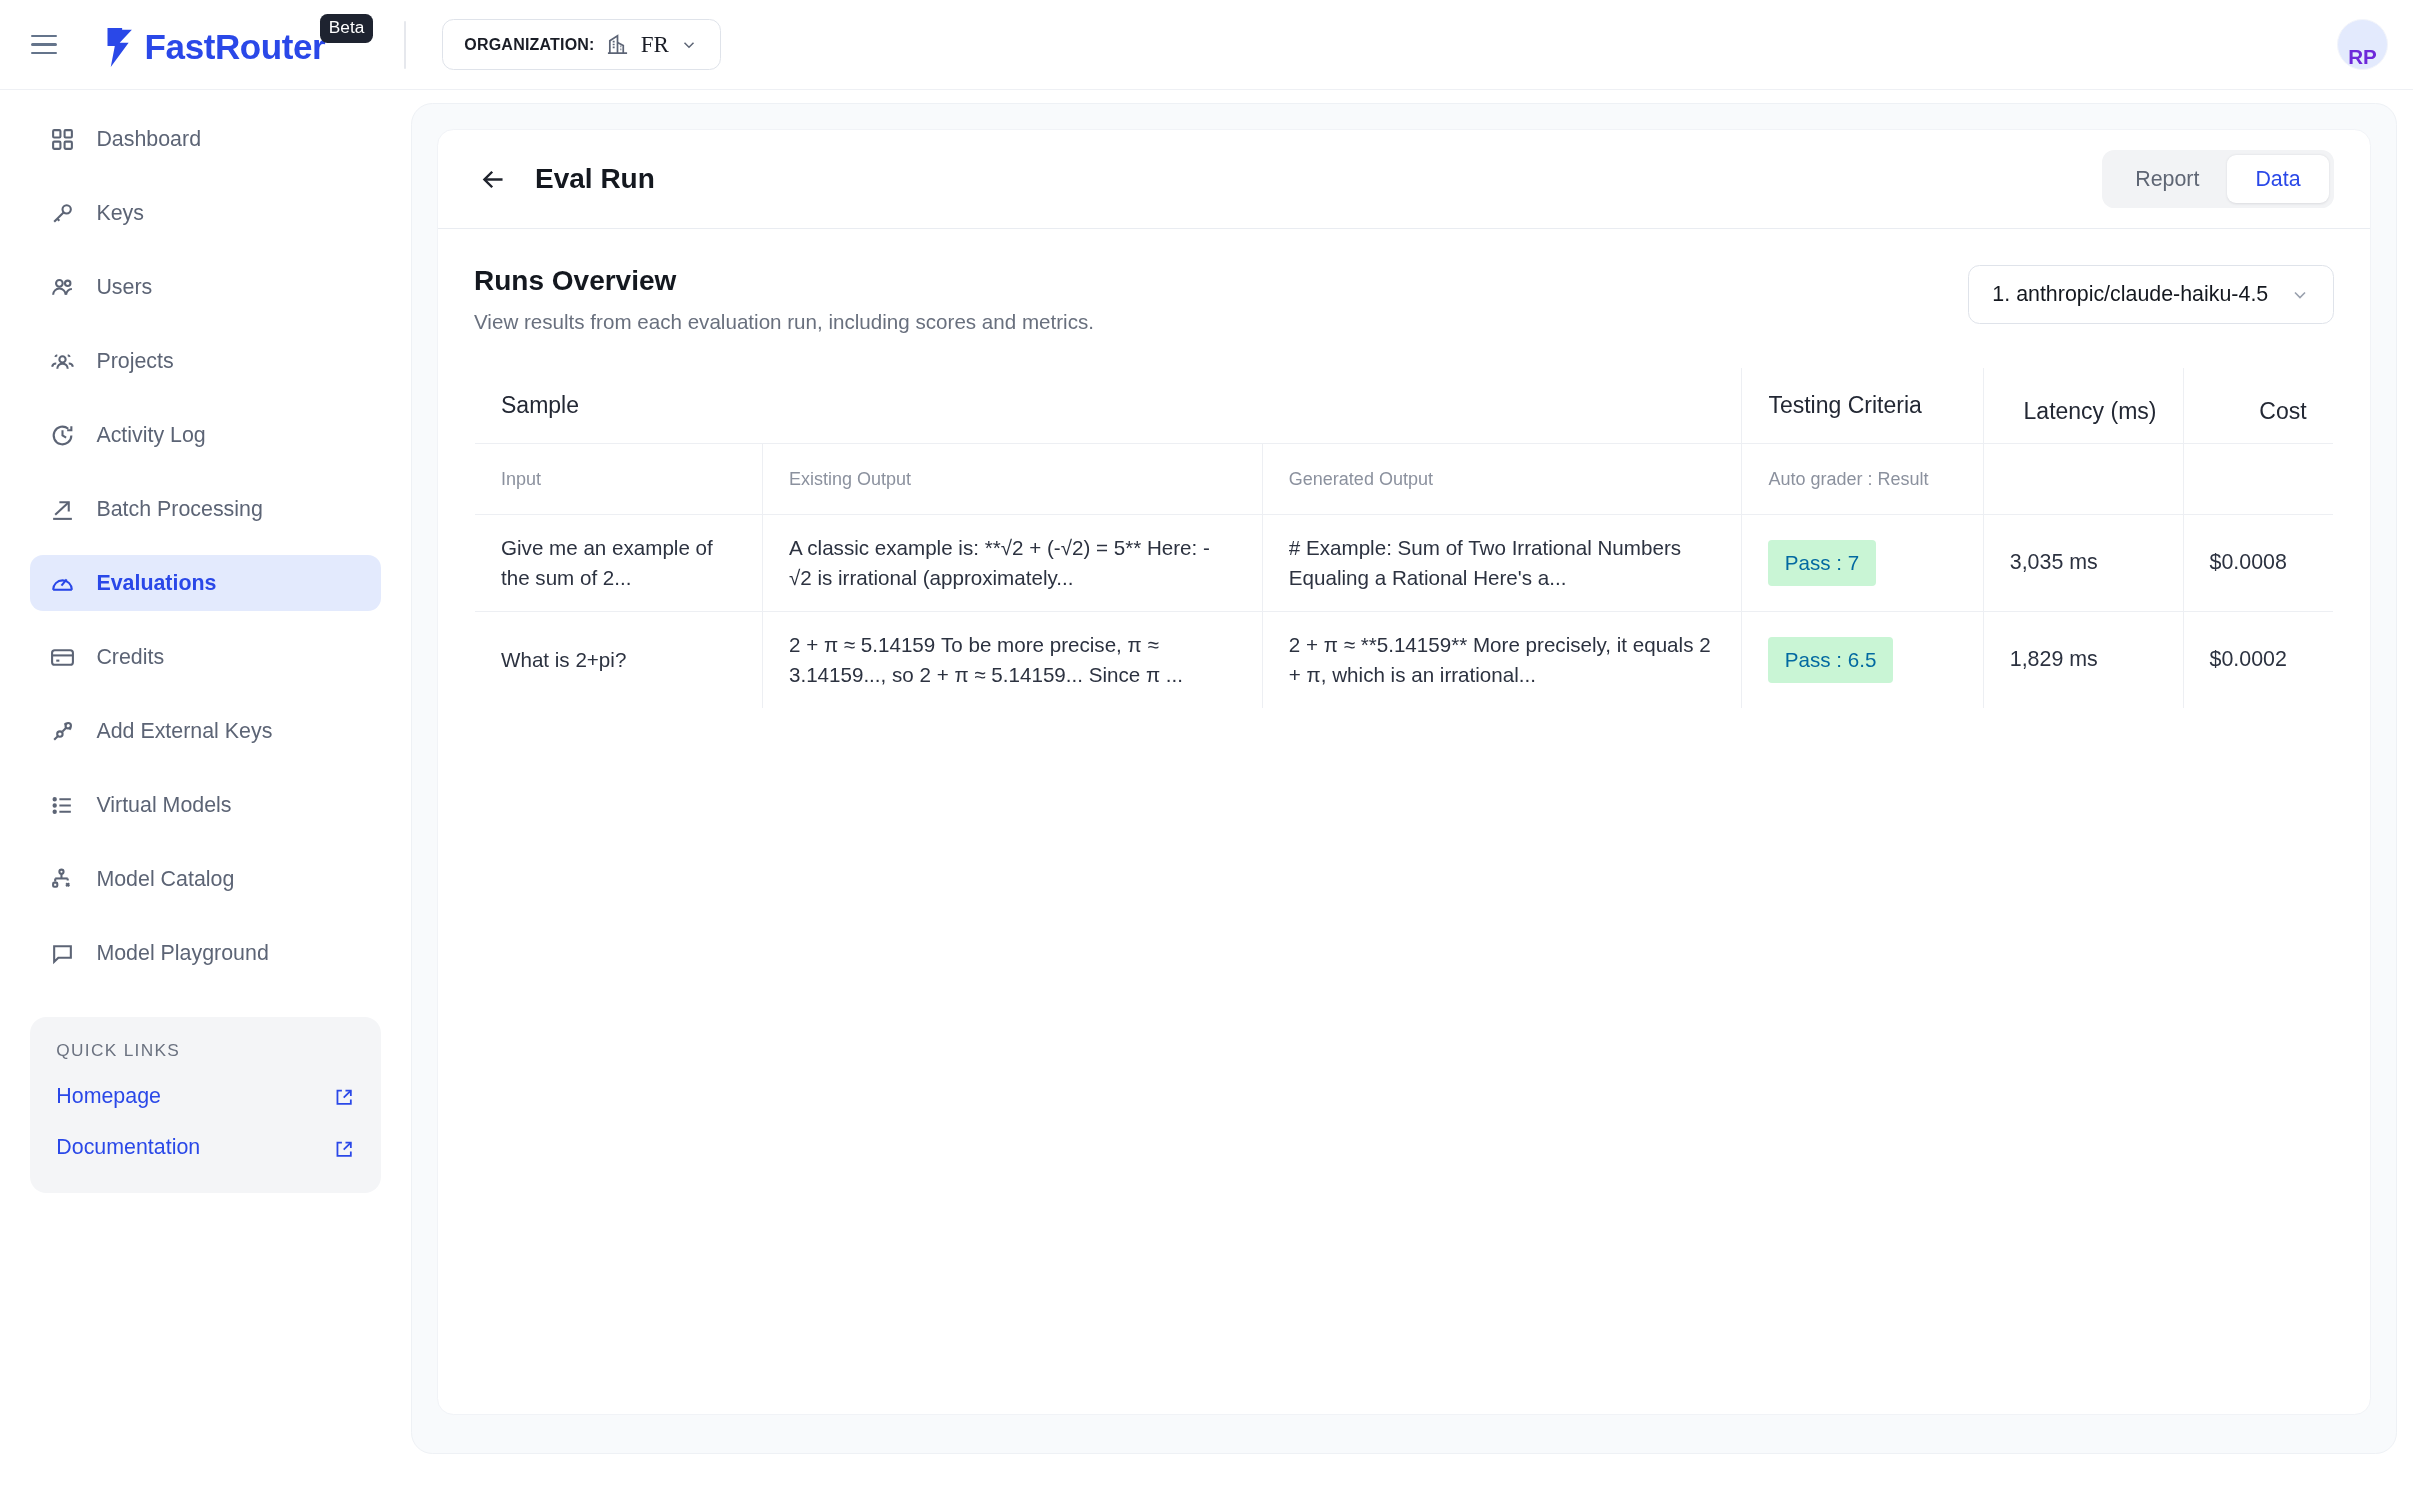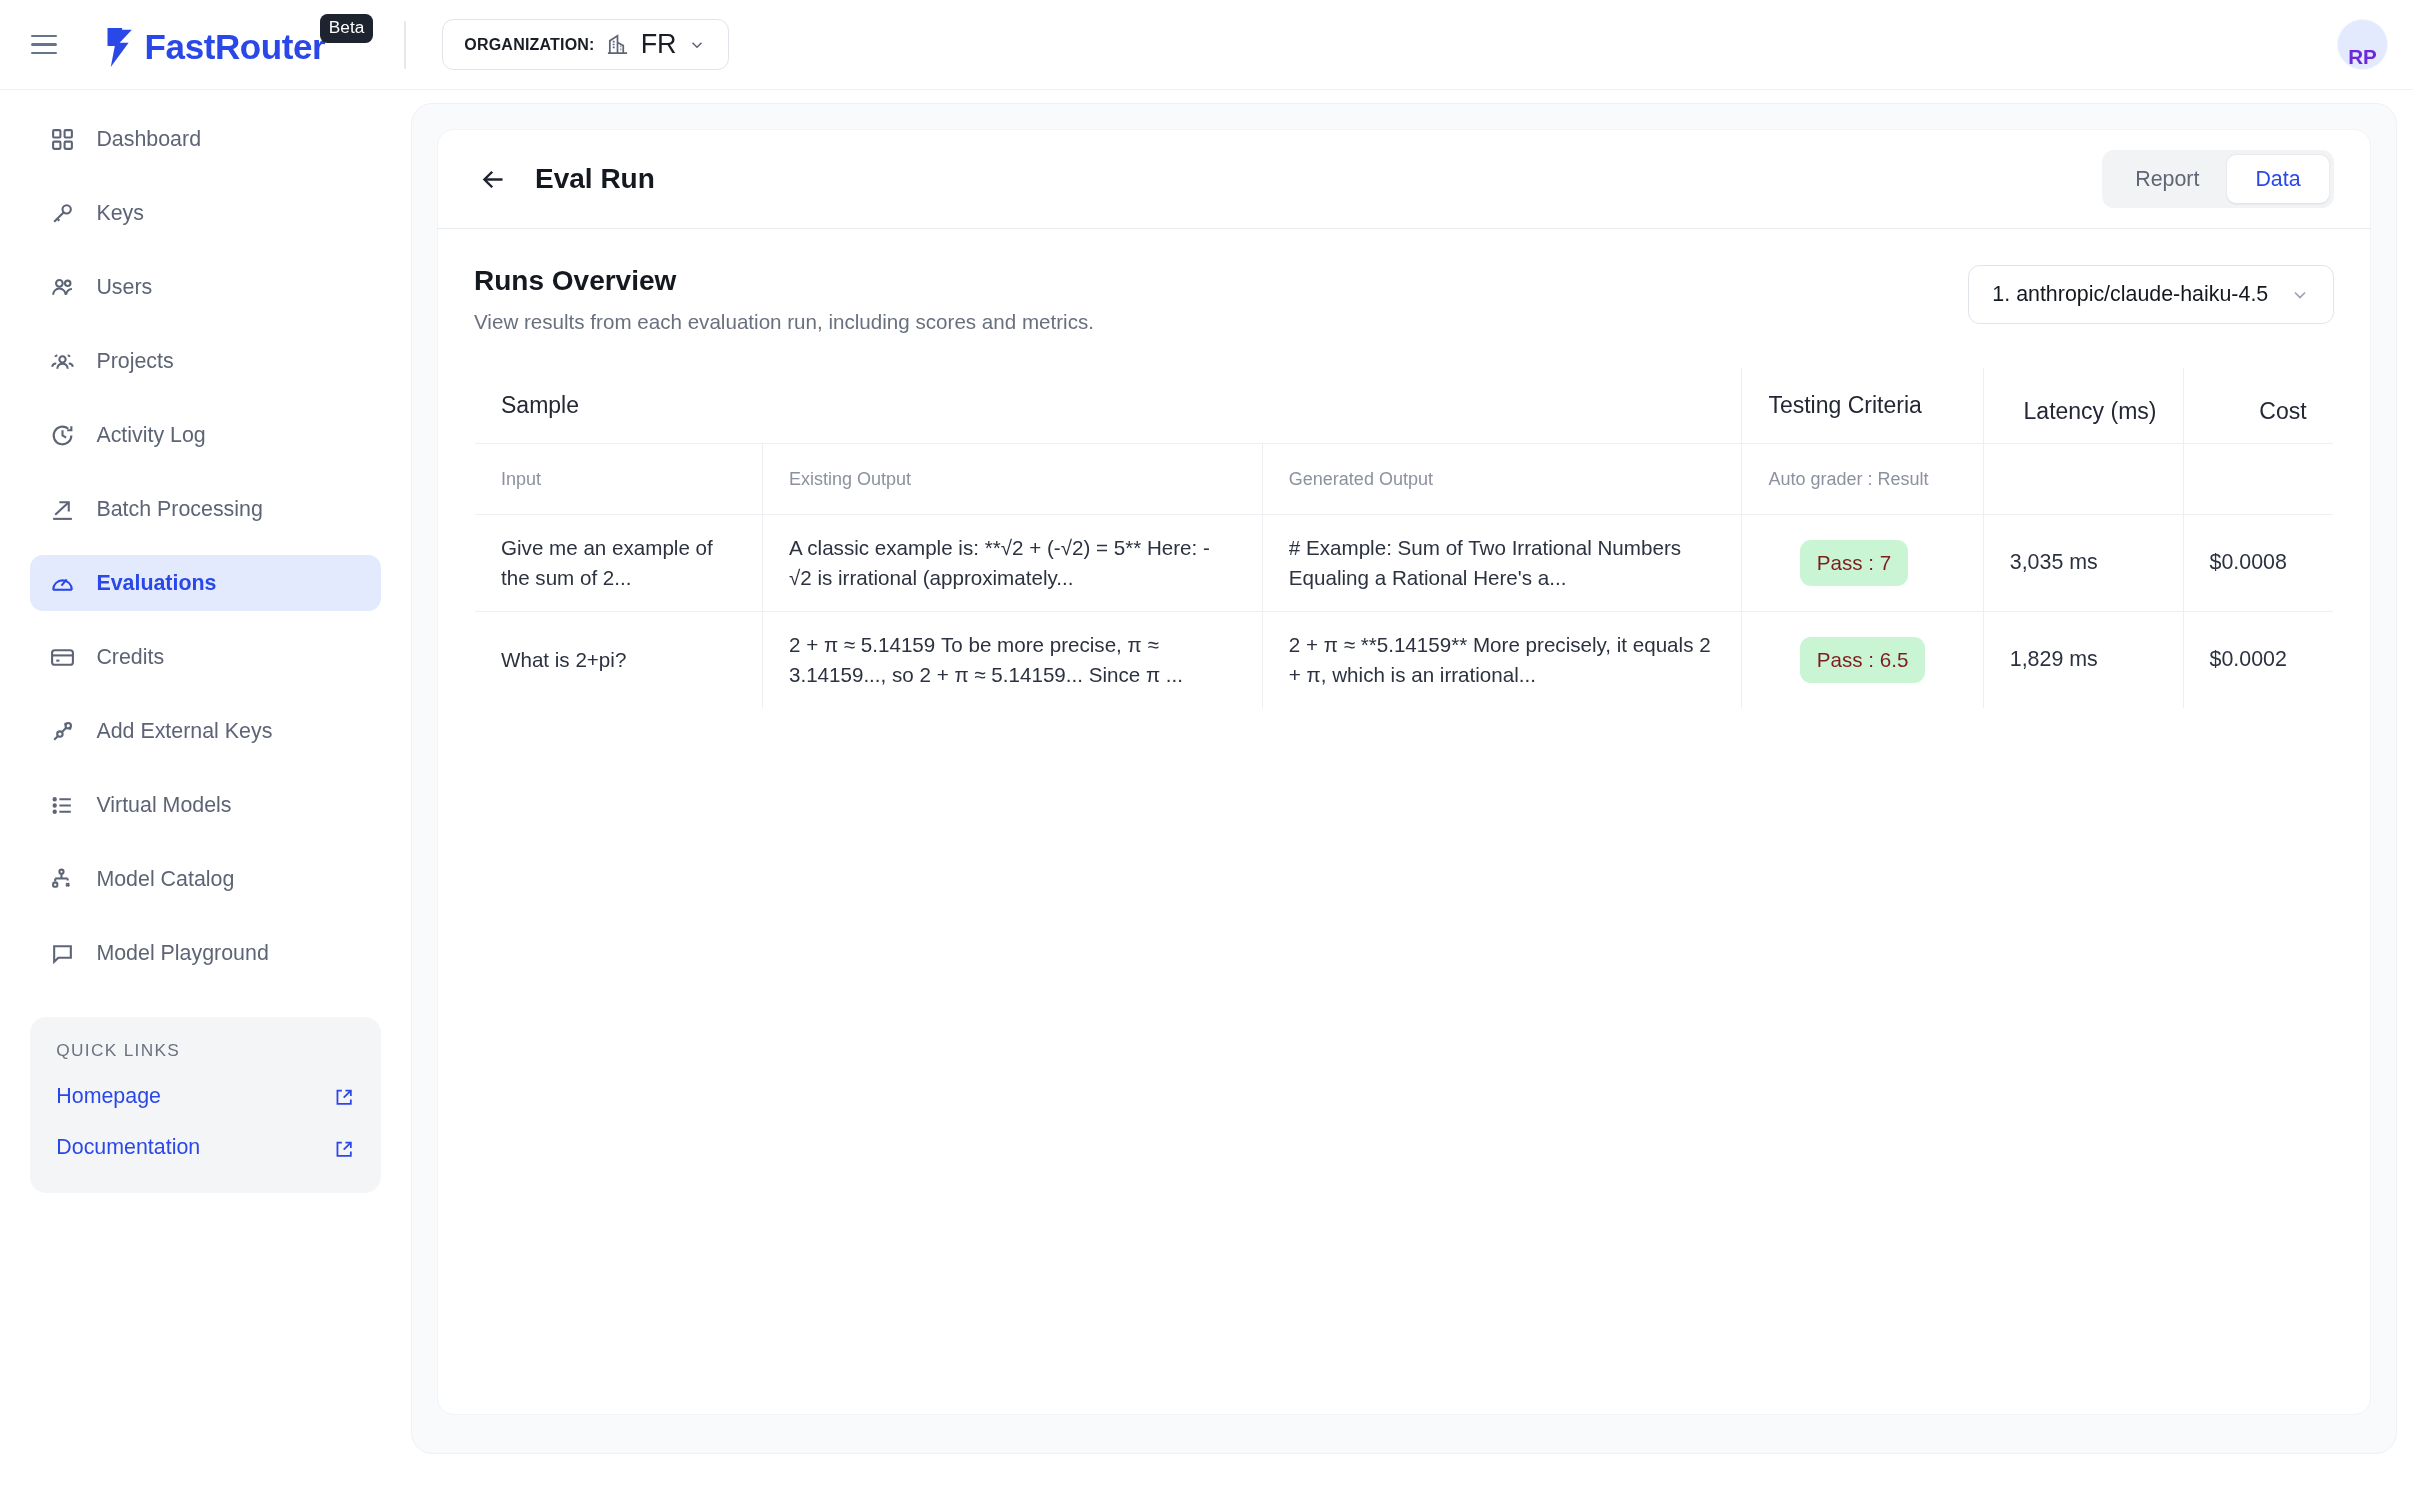--- a/index.html
+++ b/index.html
@@ -40,21 +40,21 @@
   }
 
   .divider-v { width:1.6px; height:48px; background:#e6e8ed; margin:0 36px 0 79px; border-radius:1.6px; }
 
   .org-pill {
     display:flex; align-items:center; gap:11.5px;
     border:0.8px solid #dfe3ea; border-radius:11.5px;
     height:51px; padding:0 21.4px; background:#fff; cursor:pointer;
   }
   .org-label { font-size:16px; font-weight:bold; color:#1a1d26; letter-spacing:0.2px; }
-  .org-name { font-size:27px; color:#1a1d26; font-weight:500; }
+  .org-name { font-size:23px; color:#1a1d26; font-weight:500;font-family:Liberation Serif, serif; }
   .chev { width:18px; height:18px; }
 
   .avatar {
     margin-left:auto;
     width:51px; height:51px; border-radius:50%;
     background:#e3eafd; border:1.6px solid #f3f5fb;
     display:flex; align-items:flex-end; justify-content:center;
     color:#6d28d9; font-size:20.6px; font-weight:bold; cursor:pointer;
   }
 
@@ -157,22 +157,22 @@
   .th-sub { height:71px; padding:0 26px; font-size:18px; font-weight:normal; color:#8b919e; }
 
   td.cell { height:97px; padding:18px 26px; font-size:20.6px; color:#2c3240; line-height:1.45; }
   td.cell .clip {
     display:-webkit-box; -webkit-line-clamp:2; -webkit-box-orient:vertical;
     overflow:hidden;
   }
   td.num { text-align:right; font-size:21.4px; color:#2c3240; }
 
   .badge {
-    display:inline-block; background:#c9f5d5; color:#7f1d1d;
-    border-radius:11px; padding:8.2px 16.4px; font-size:20.6px; font-weight:500;margin-left:32px;
+    display:inline-block; background:#c9f5d5; color:#0369a1;
+    border-radius:4px; padding:8.2px 16.4px; font-size:20.6px; font-weight:500;
   }
   tr.data-row:last-child td { border-bottom:none; }
 
   .col-input   { width:284px; }
   .col-exist   { width:493px; }
   .col-gen     { width:473px; }
   .col-crit    { width:238px; }
   .col-lat     { width:197px; }
   .col-cost    { width:148px; }
 </style>

